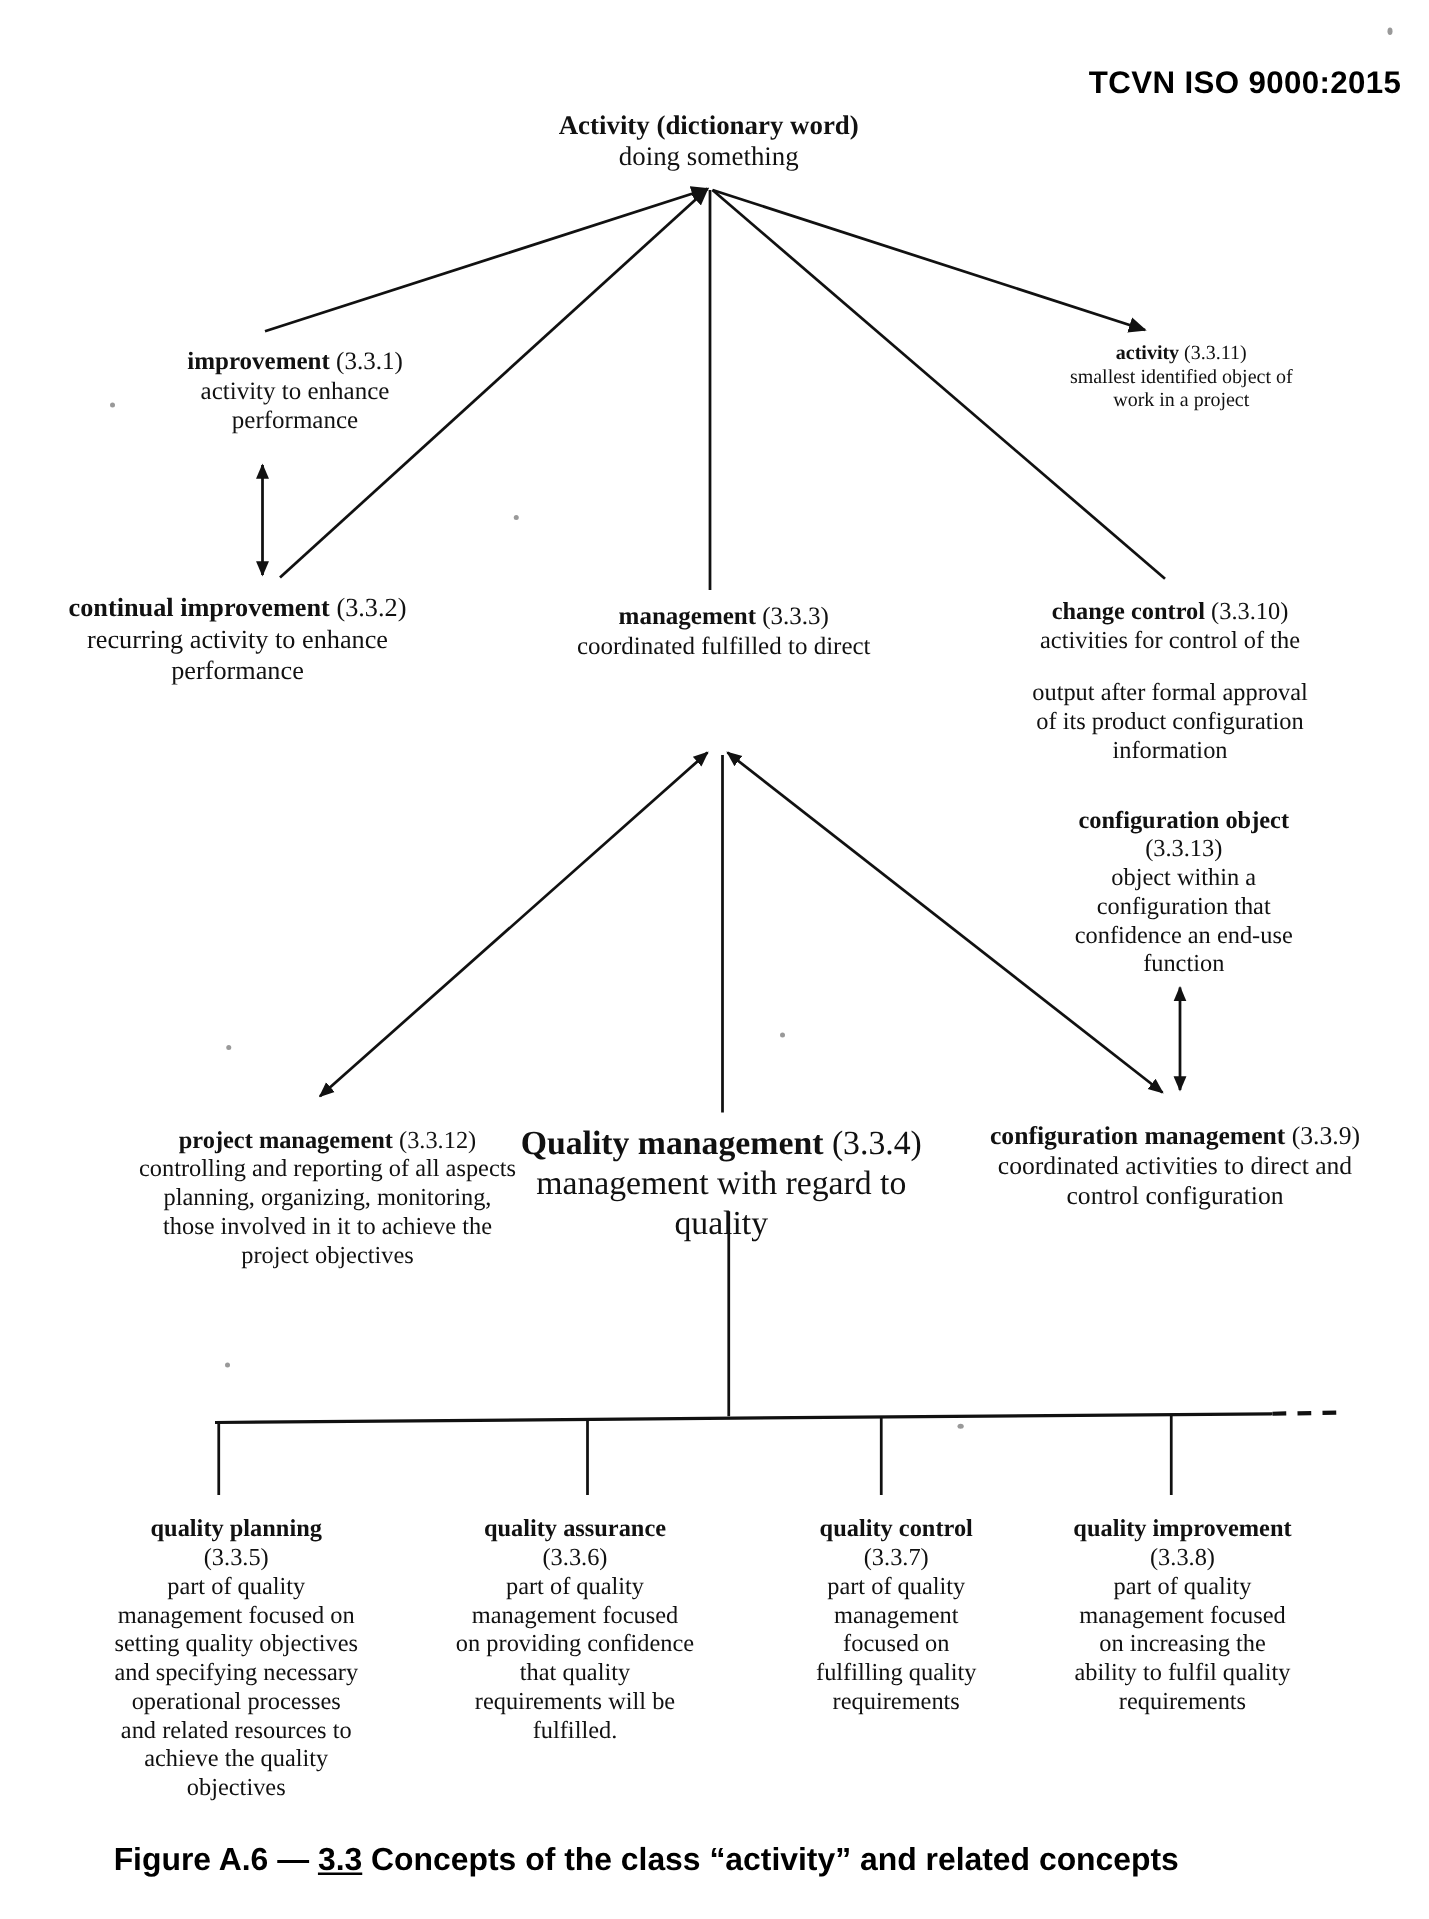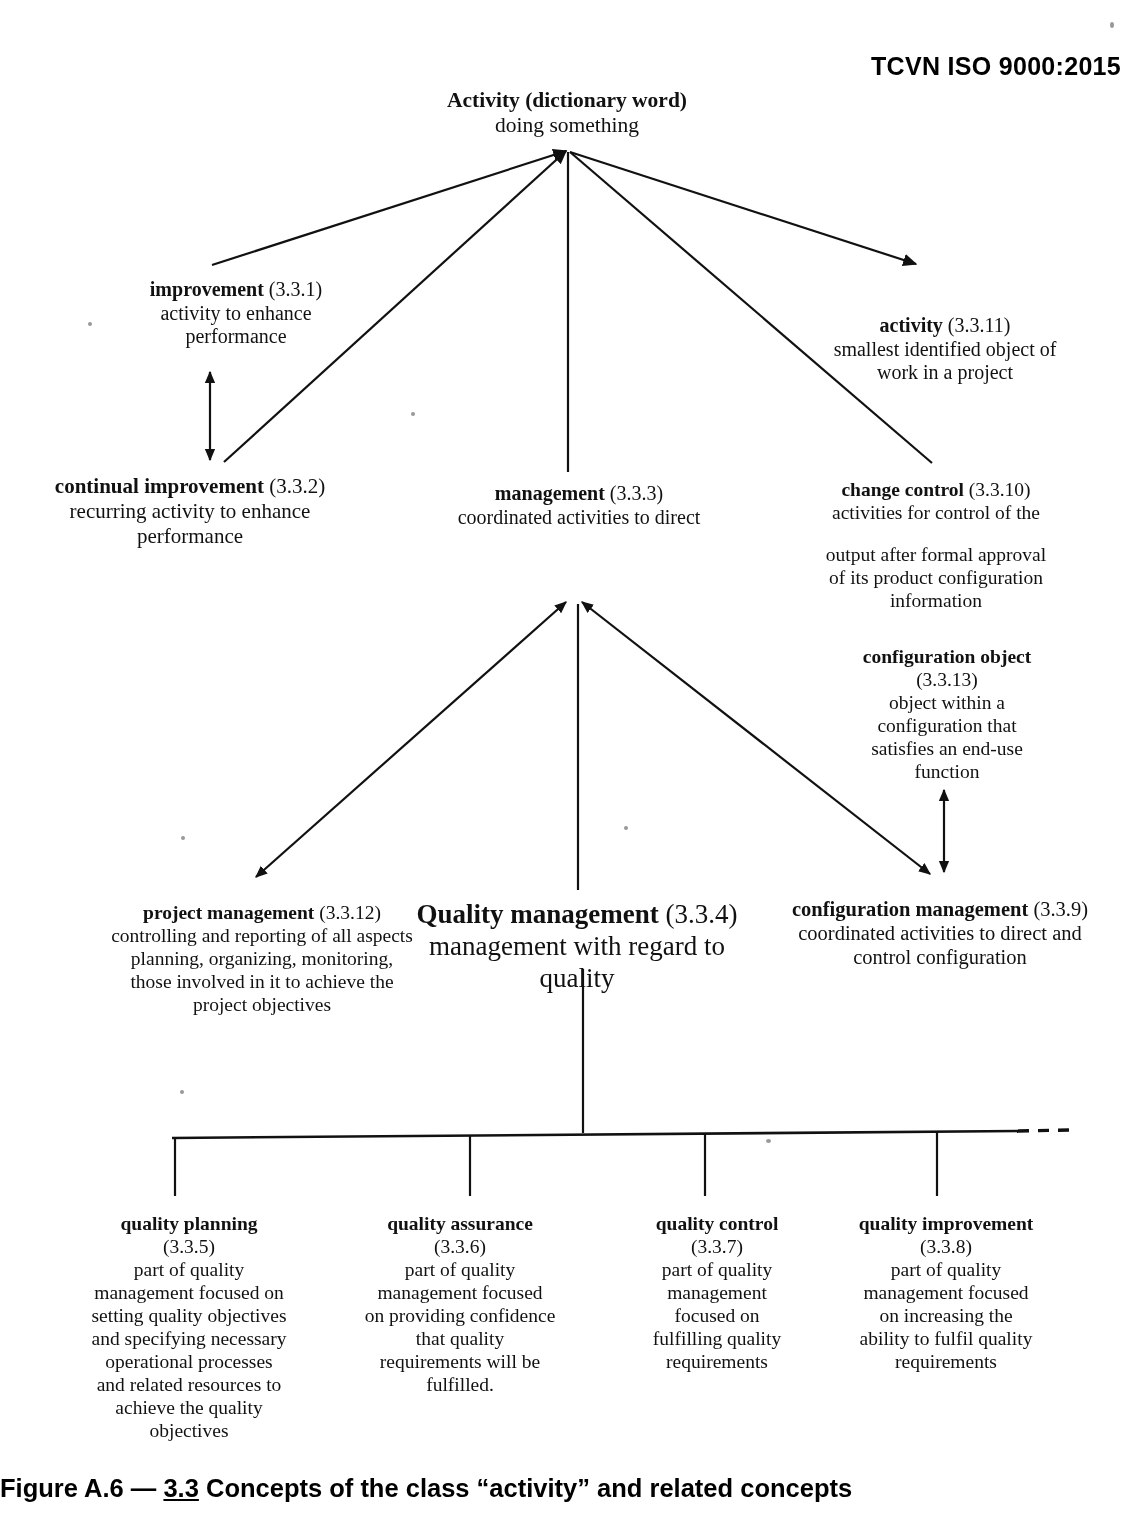--- a/index.html
+++ b/index.html
@@ -4,27 +4,27 @@
 <style>
   html,body{margin:0;padding:0;background:#ffffff;}
   body{width:1143px;height:1535px;position:relative;overflow:hidden;
        font-family:"Liberation Serif", serif;color:#111;}
   #diagram-canvas{position:absolute;left:0;top:0;width:1143px;height:1535px;}
   .node{position:absolute;text-align:center;line-height:1.18;}
   .node .term{font-weight:bold;}
   .hdr{position:absolute;font-family:"Liberation Sans",sans-serif;font-weight:bold;
        font-size:25px;letter-spacing:.3px;color:#000;}
   .caption{position:absolute;font-family:"Liberation Sans",sans-serif;font-weight:bold;
-       font-size:25.5px;color:#000;width:1034px;}
+       font-size:25.5px;color:#000;width:1034px;text-align:center;}
   .caption .u{text-decoration:underline;}
 
   
   #n-root      {left:382px; top:88px;  width:370px; font-size:21.5px;}
   #n-improve   {left:96px;  top:278px; width:280px; font-size:20px;}
-  #n-activity11{left:800px; top:274px; width:290px; font-size:20px;margin-top:40px;}
+  #n-activity11{left:800px; top:274px; width:290px; font-size:16px;}
   #n-continual {left:10px;  top:474px; width:360px; font-size:21px;}
   #n-mgmt      {left:424px; top:482px; width:310px; font-size:20px;}
   #n-change    {left:786px; top:478px; width:300px; font-size:19.5px;}
   #n-change .gap{display:block;height:19px;}
   #n-cfgobj    {left:832px; top:645px; width:230px; font-size:19.5px;}
   #n-projmgmt  {left:82px;  top:901px; width:360px; font-size:19.5px;}
   #n-qmgmt     {left:412px; top:899px; width:330px; font-size:27px;}
   #n-cfgmgmt   {left:770px; top:897px; width:340px; font-size:20.5px;text-align:center;}
   #n-qplan     {left:64px;  top:1212px;width:250px; font-size:19.5px;}
   #n-qassure   {left:340px; top:1212px;width:240px; font-size:19.5px;}
@@ -119,41 +119,41 @@
   </div>
   <div>recurring activity to enhance</div>
   <div>performance</div>
 </div>
 
 <div class="node" id="n-mgmt">
   <div>
     <span class="term">management</span>
     <span>(3.3.3)</span>
   </div>
-  <div>coordinated activities to direct</div>
+  <div>coordinated fulfilled to direct</div>
 </div>
 
 <div class="node" id="n-change">
   <div>
     <span class="term">change control</span>
     <span>(3.3.10)</span>
   </div>
   <div>activities for control of the</div>
   <span class="gap"></span>
   <div>output after formal approval</div>
   <div>of its product configuration</div>
   <div>information</div>
 </div>
 
 <div class="node" id="n-cfgobj">
   <div class="term">configuration object</div>
   <div>(3.3.13)</div>
   <div>object within a</div>
   <div>configuration that</div>
-  <div>satisfies an end-use</div>
+  <div>confidence an end-use</div>
   <div>function</div>
 </div>
 
 <div class="node" id="n-projmgmt">
   <div>
     <span class="term">project management</span>
     <span>(3.3.12)</span>
   </div>
   <div>controlling and reporting of all aspects</div>
   <div>planning, organizing, monitoring,</div>

